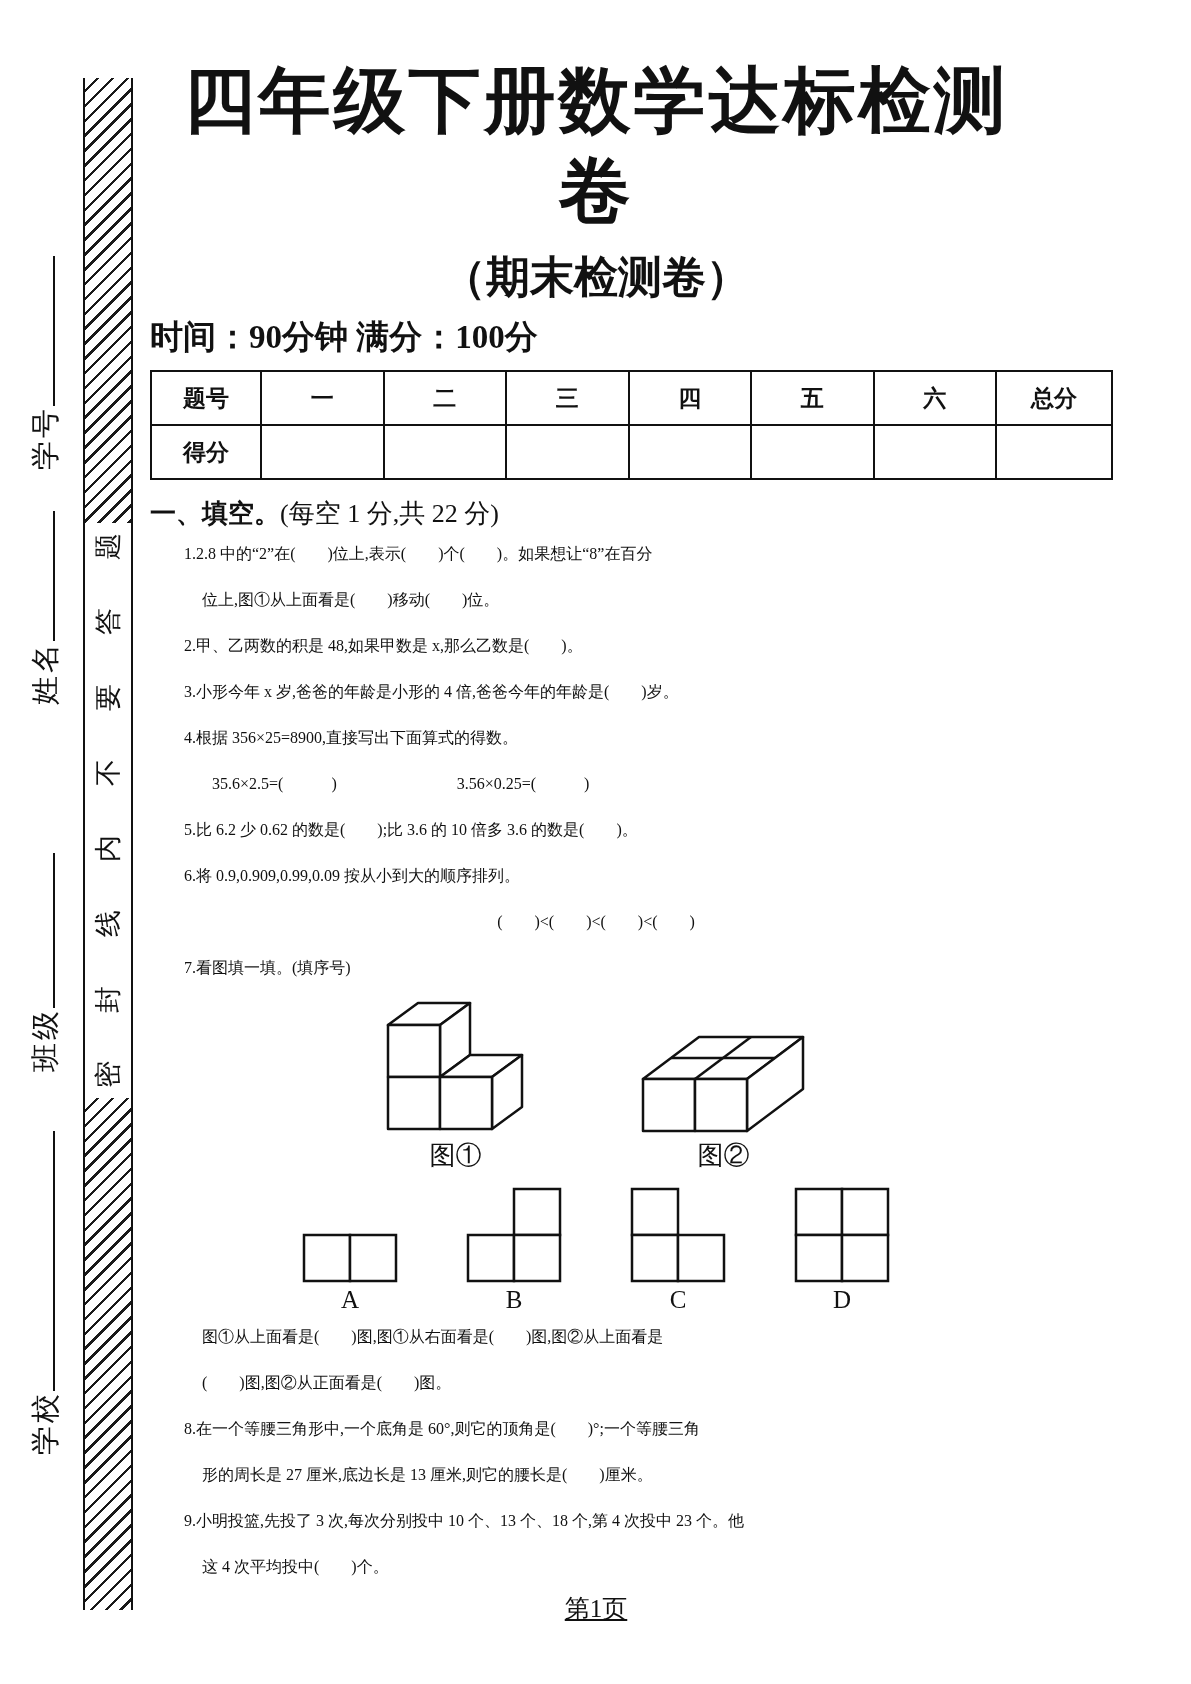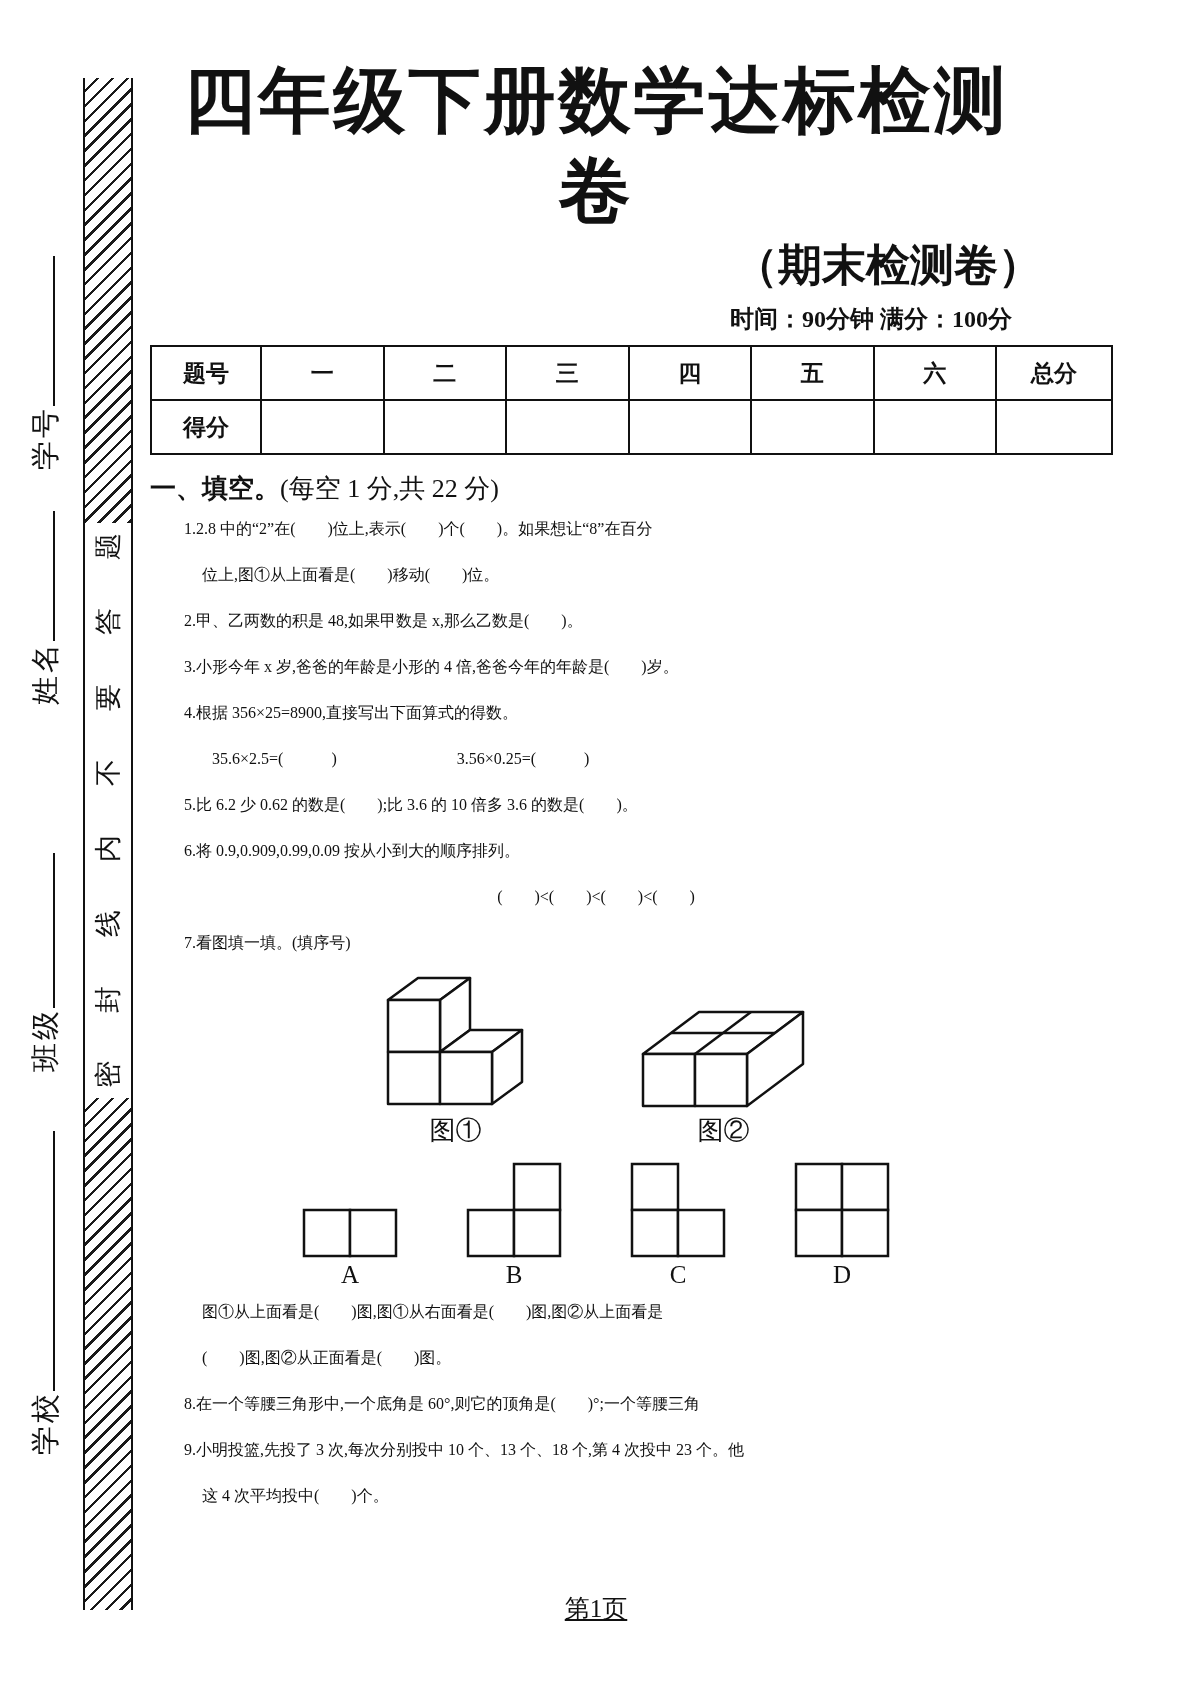--- a/index.html
+++ b/index.html
@@ -26,22 +26,22 @@
     font-size:29px;white-space:nowrap;letter-spacing:3px;
   }
   .fblank{display:inline-block;height:26px;border-bottom:2.5px solid #111;}
   #f-xuehao{left:26px;top:470px;}
   #f-xingming{left:26px;top:705px;}
   #f-banji{left:26px;top:1072px;}
   #f-xuexiao{left:26px;top:1455px;}
   
   .main{position:absolute;left:150px;top:56px;width:892px;}
   .title{text-align:center;font-size:72px;font-weight:900;letter-spacing:3px;line-height:1.25;}
-  .subtitle{text-align:right;font-size:44px;font-weight:bold;margin-top:0px;}
-  .meta{text-align:right;font-size:24px;font-weight:bold;margin-top:8px;padding-right:30px;}
+  .subtitle{text-align:center;font-size:44px;font-weight:bold;margin-top:12px;}
+  .meta{font-size:33px;font-weight:bold;margin-top:8px;padding-right:30px;}
   table.score{border-collapse:collapse;width:963px;margin-top:10px;
     font-family:"Liberation Sans",sans-serif;table-layout:fixed;}
   table.score td{border:2.5px solid #111;height:50px;text-align:center;
     font-size:23px;font-weight:bold;}
   table.score td.c-first{width:106px;}
   table.score td.c-last{width:112px;margin-left:44px;}
   .sec-heading{margin-top:16px;font-size:26px;white-space:pre;}
   .sec-heading .hm{font-weight:bold;}
   .q{font-size:16px;line-height:46px;white-space:pre;padding-left:34px;}
   .q.cont{padding-left:52px;}
@@ -202,17 +202,18 @@
             <rect x="48" y="48" width="46" height="46"></rect>
         </g>
       </svg>
       <div class="optlab">D</div>
     </div>
   </div>
 
   <div class="q cont">图①从上面看是(        )图,图①从右面看是(        )图,图②从上面看是</div>
   <div class="q cont">(        )图,图②从正面看是(        )图。</div>
   <div class="q">8.在一个等腰三角形中,一个底角是 60°,则它的顶角是(        )°;一个等腰三角</div>
+  <div class="q cont">形的周长是 27 厘米,底边长是 13 厘米,则它的腰长是(        )厘米。</div>
   <div class="q">9.小明投篮,先投了 3 次,每次分别投中 10 个、13 个、18 个,第 4 次投中 23 个。他</div>
   <div class="q cont">这 4 次平均投中(        )个。</div>
 </div>
 
 <div class="footer">第1页</div>
 
 </body></html>

